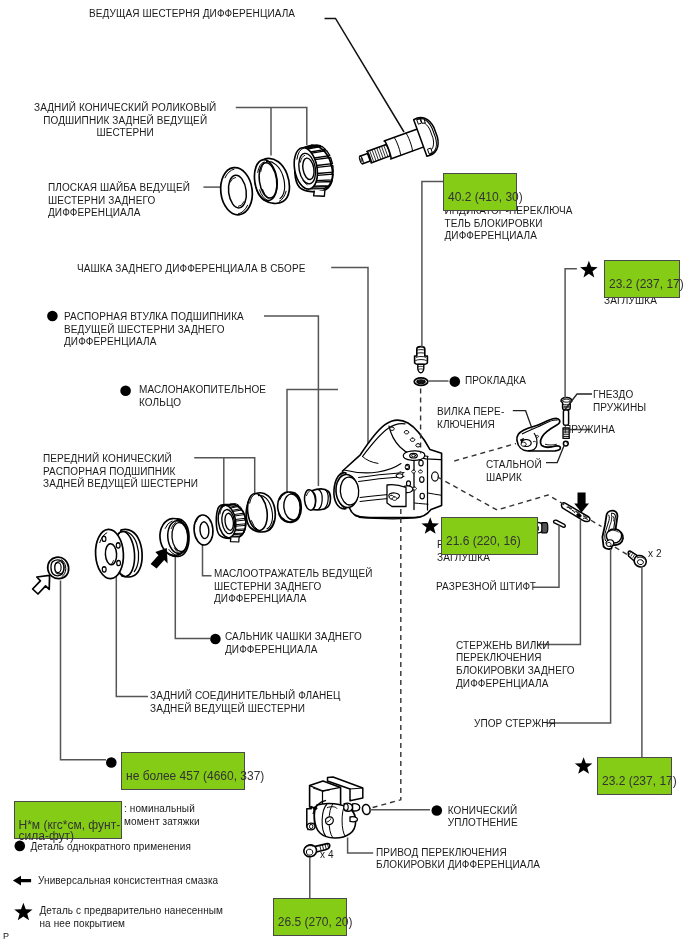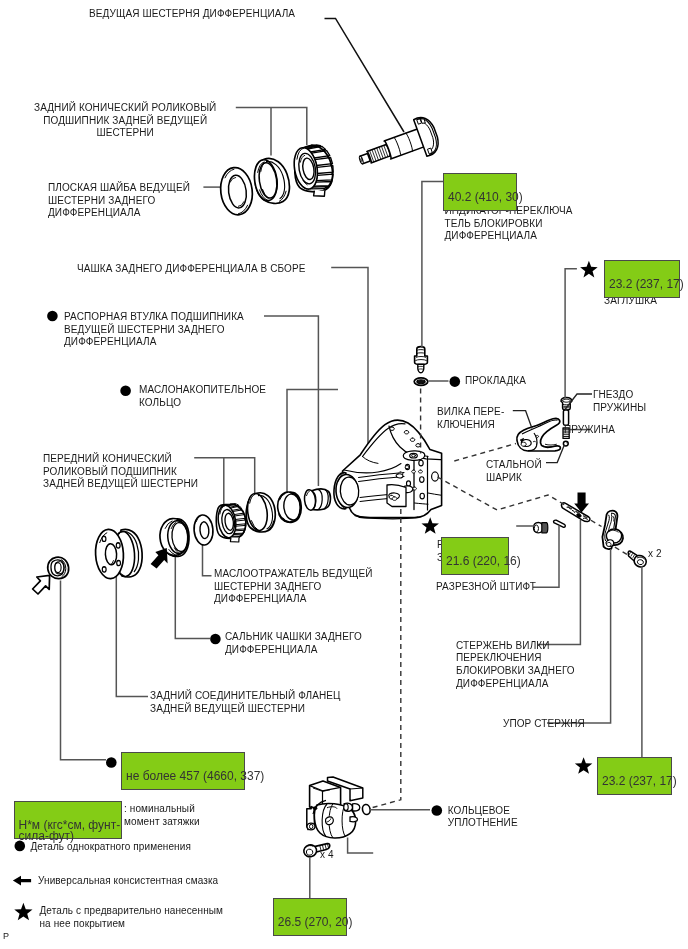--- a/index.html
+++ b/index.html
@@ -461,21 +461,21 @@
   <div class="lbl" style="left:48px;top:182px;">ПЛОСКАЯ ШАЙБА ВЕДУЩЕЙ
 ШЕСТЕРНИ ЗАДНЕГО
 ДИФФЕРЕНЦИАЛА</div>
   <div class="lbl" style="left:77px;top:263px;">ЧАШКА ЗАДНЕГО ДИФФЕРЕНЦИАЛА В СБОРЕ</div>
   <div class="lbl" style="left:64px;top:311px;">РАСПОРНАЯ ВТУЛКА ПОДШИПНИКА
 ВЕДУЩЕЙ ШЕСТЕРНИ ЗАДНЕГО
 ДИФФЕРЕНЦИАЛА</div>
   <div class="lbl" style="left:139px;top:384px;">МАСЛОНАКОПИТЕЛЬНОЕ
 КОЛЬЦО</div>
   <div class="lbl" style="left:43px;top:453px;">ПЕРЕДНИЙ КОНИЧЕСКИЙ
-РОЛИКОВЫЙ ПОДШИПНИК
+РАСПОРНАЯ ПОДШИПНИК
 ЗАДНЕЙ ВЕДУЩЕЙ ШЕСТЕРНИ</div>
   <div class="lbl" style="left:214px;top:568px;">МАСЛООТРАЖАТЕЛЬ ВЕДУЩЕЙ
 ШЕСТЕРНИ ЗАДНЕГО
 ДИФФЕРЕНЦИАЛА</div>
   <div class="lbl" style="left:225px;top:631px;">САЛЬНИК ЧАШКИ ЗАДНЕГО
 ДИФФЕРЕНЦИАЛА</div>
   <div class="lbl" style="left:150px;top:690px;">ЗАДНИЙ СОЕДИНИТЕЛЬНЫЙ ФЛАНЕЦ
 ЗАДНЕЙ ВЕДУЩЕЙ ШЕСТЕРНИ</div>
   <div class="lbl" style="left:444.5px;top:192.8px;margin-top:12px;">ИНДИКАТОР-ПЕРЕКЛЮЧА
 ТЕЛЬ БЛОКИРОВКИ
@@ -490,29 +490,31 @@
   <div class="lbl" style="left:564px;top:423.5px;">ПРУЖИНА</div>
   <div class="lbl" style="left:486px;top:459px;">СТАЛЬНОЙ
 ШАРИК</div>
   <div class="lbl" style="left:437px;top:539px;">РЕЗЬБОВАЯ
 ЗАГЛУШКА</div>
   <div class="lbl" style="left:436px;top:581px;">РАЗРЕЗНОЙ ШТИФТ</div>
   <div class="lbl" style="left:456px;top:639.5px;">СТЕРЖЕНЬ ВИЛКИ
 ПЕРЕКЛЮЧЕНИЯ
 БЛОКИРОВКИ ЗАДНЕГО
 ДИФФЕРЕНЦИАЛА</div>
-  <div class="lbl" style="left:503px;top:717.5px;">УПОР СТЕРЖНЯ</div>
-  <div class="lbl" style="left:447.7px;top:804.5px;">КОЛЬЦЕВОЕ
+  <div class="lbl" style="left:474px;top:717.5px;">УПОР СТЕРЖНЯ</div>
+  <div class="lbl" style="left:447.7px;top:804.5px;">КОНИЧЕСКИЙ
 УПЛОТНЕНИЕ</div>
+  <div class="lbl" style="left:376px;top:846.5px;">ПРИВОД ПЕРЕКЛЮЧЕНИЯ
+БЛОКИРОВКИ ДИФФЕРЕНЦИАЛА</div>
 
 </div>
 
   <div class="boxed" style="left:443px;top:173px;width:74px;height:17px;">40.2 (410, 30)</div>
   <div class="boxed" style="left:604px;top:260px;width:76px;height:17px;">23.2 (237, 17)</div>
-  <div class="boxed" style="left:441px;top:517px;width:68px;height:17px;margin-top:20px;">21.6 (220, 16)</div>
+  <div class="boxed" style="left:441px;top:517px;width:97px;height:17px;">21.6 (220, 16)</div>
   <div class="boxed" style="left:597px;top:757px;width:75px;height:17px;">23.2 (237, 17)</div>
   <div class="boxed" style="left:121px;top:752px;width:124px;height:36px;">не более 457 (4660, 337)</div>
   <div class="boxed" style="left:272.8px;top:898.4px;width:74.4px;height:17.8px;">26.5 (270, 20)</div>
 
   <div class="boxed" style="left:13.5px;top:801px;width:108px;height:30px;">Н*м (кгс*см, фунт-
 сила-фут)</div>
   <div class="lbl" style="left:124px;top:803px;">: номинальный
 момент затяжки</div>
   <div class="lbl" style="left:30.5px;top:841px;">Деталь однократного применения</div>
   <div class="lbl" style="left:38px;top:875px;">Универсальная консистентная смазка</div>

